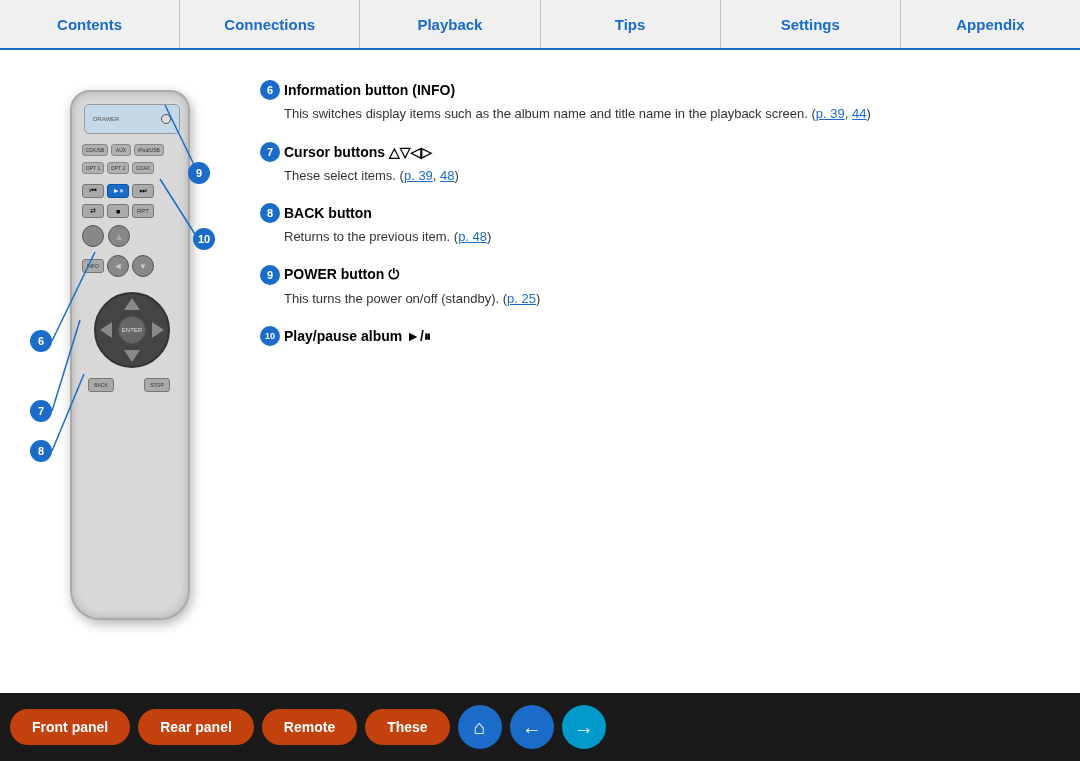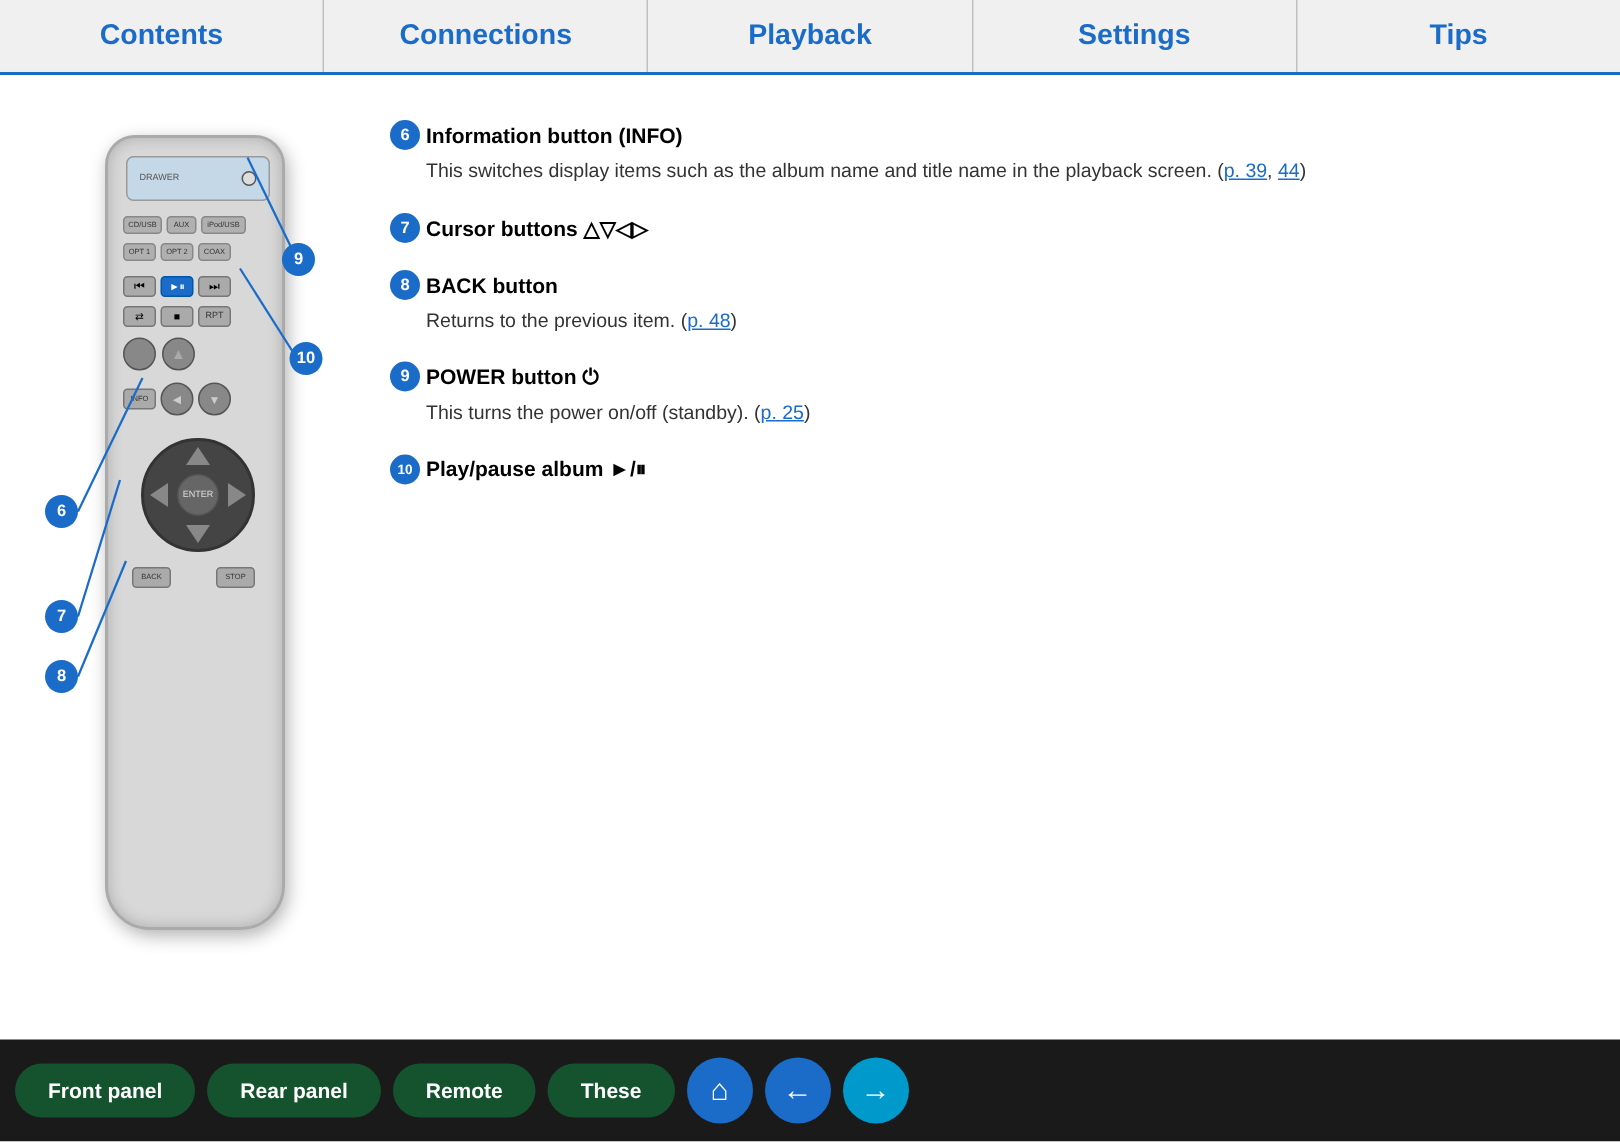--- a/index.html
+++ b/index.html
@@ -19,21 +19,21 @@
       height: 50px;
       background: #f0f0f0;
       border-bottom: 2px solid #1a6cc8;
     }
     .nav-tab {
       flex: 1;
       display: flex;
       align-items: center;
       justify-content: center;
       font-weight: bold;
-      font-size: 19px;
+      font-size: 15px;
       color: #1a6cc8;
       cursor: pointer;
       border-right: 1px solid #c0c0c0;
       position: relative;
     }
     .nav-tab:last-child { border-right: none; }
     .nav-tab::after {
       content: '';
       position: absolute;
       bottom: -8px;
@@ -152,21 +152,21 @@
       width: 100%;
       height: 68px;
       background: #1a1a1a;
       display: flex;
       align-items: center;
       padding: 0 10px;
       gap: 8px;
     }
 
     .bottom-btn {
-      background: #14532d;
+      background: #c2410c;
       color: #fff;
       border: none;
       border-radius: 25px;
       padding: 10px 22px;
       font-size: 14px;
       font-weight: bold;
       cursor: pointer;
       white-space: nowrap;
     }
 
@@ -218,22 +218,23 @@
       z-index: 3;
     }
   </style>
 </head>
 <body>
 
 <div class="top-nav">
   <div class="nav-tab">Contents</div>
   <div class="nav-tab">Connections</div>
   <div class="nav-tab">Playback</div>
+  <div class="nav-tab">Tips</div>
   <div class="nav-tab">Settings</div>
-  <div class="nav-tab">Tips</div>
+  <div class="nav-tab">Appendix</div>
 </div>
 
 <div class="main-content">
 
   <div class="remote-area">
     <div class="remote-svg-wrap">
 
       <div class="remote-body">
 
         <div style="position:absolute; left:12px; top:12px; width:96px; height:30px; background:#c5d8e8; border-radius:5px; border:1px solid #999; display:flex; align-items:center; justify-content:space-between; padding:0 8px; font-size:6px; color:#555;">
@@ -329,20 +330,23 @@
       </div>
       <div class="info-body">
         <span>This switches display items such as the album name and title name in the playback screen. (</span><span class="info-link">p. 39</span><span>,  </span><span class="info-link">44</span><span>)</span>
       </div>
     </div>
 
     <div class="info-item">
       <div class="info-title">
         <span class="info-num">7</span>
         <strong>Cursor buttons △▽◁▷</strong>
+      </div>
+      <div class="info-body">
+        <span>These select items. (</span><span class="info-link">p. 39</span><span>,  </span><span class="info-link">48</span><span>)</span>
       </div>
     </div>
 
     <div class="info-item">
       <div class="info-title">
         <span class="info-num">8</span>
         <strong>BACK button</strong>
       </div>
       <div class="info-body">
         <span>Returns to the previous item. (</span><span class="info-link">p. 48</span><span>)</span>

